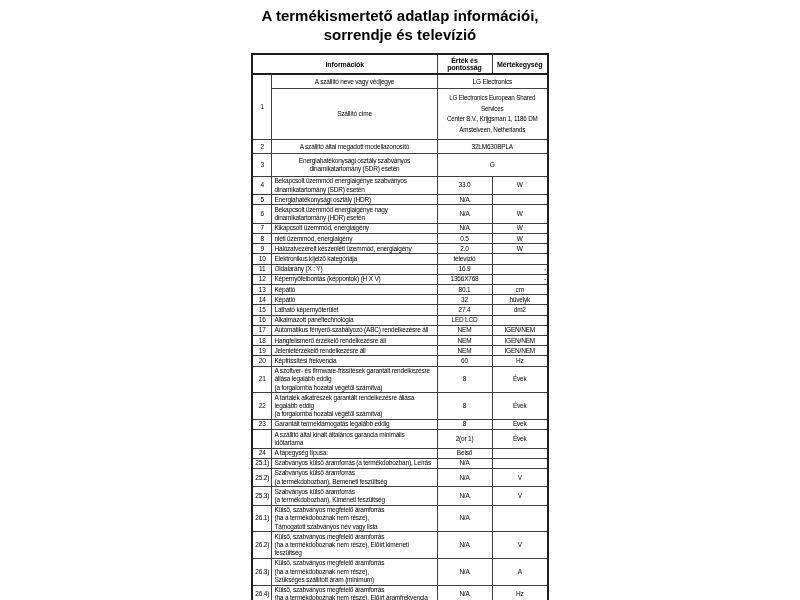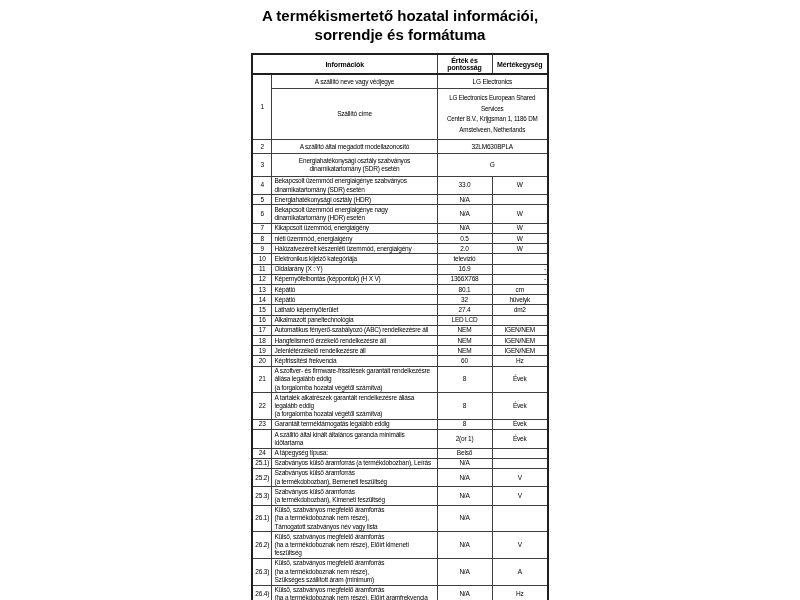--- a/index.html
+++ b/index.html
@@ -57,22 +57,22 @@
     font-size: 6.3px;
     line-height: 10.5px;
     padding-top: 4px;
     padding-bottom: 4px;
   }
 </style>
 </head>
 <body>
 
 <div class="title">
-  <div>A termékismertető hozatal információi,</div>
-  <div>sorrendje és formátuma</div>
+  <div>A termékismertető adatlap információi,</div>
+  <div>sorrendje és televízió</div>
 </div>
 
 <table class="fiche">
   <colgroup>
     <col style="width:20px">
     <col style="width:165px">
     <col style="width:55px">
     <col style="width:56px">
   </colgroup>
   <thead>

